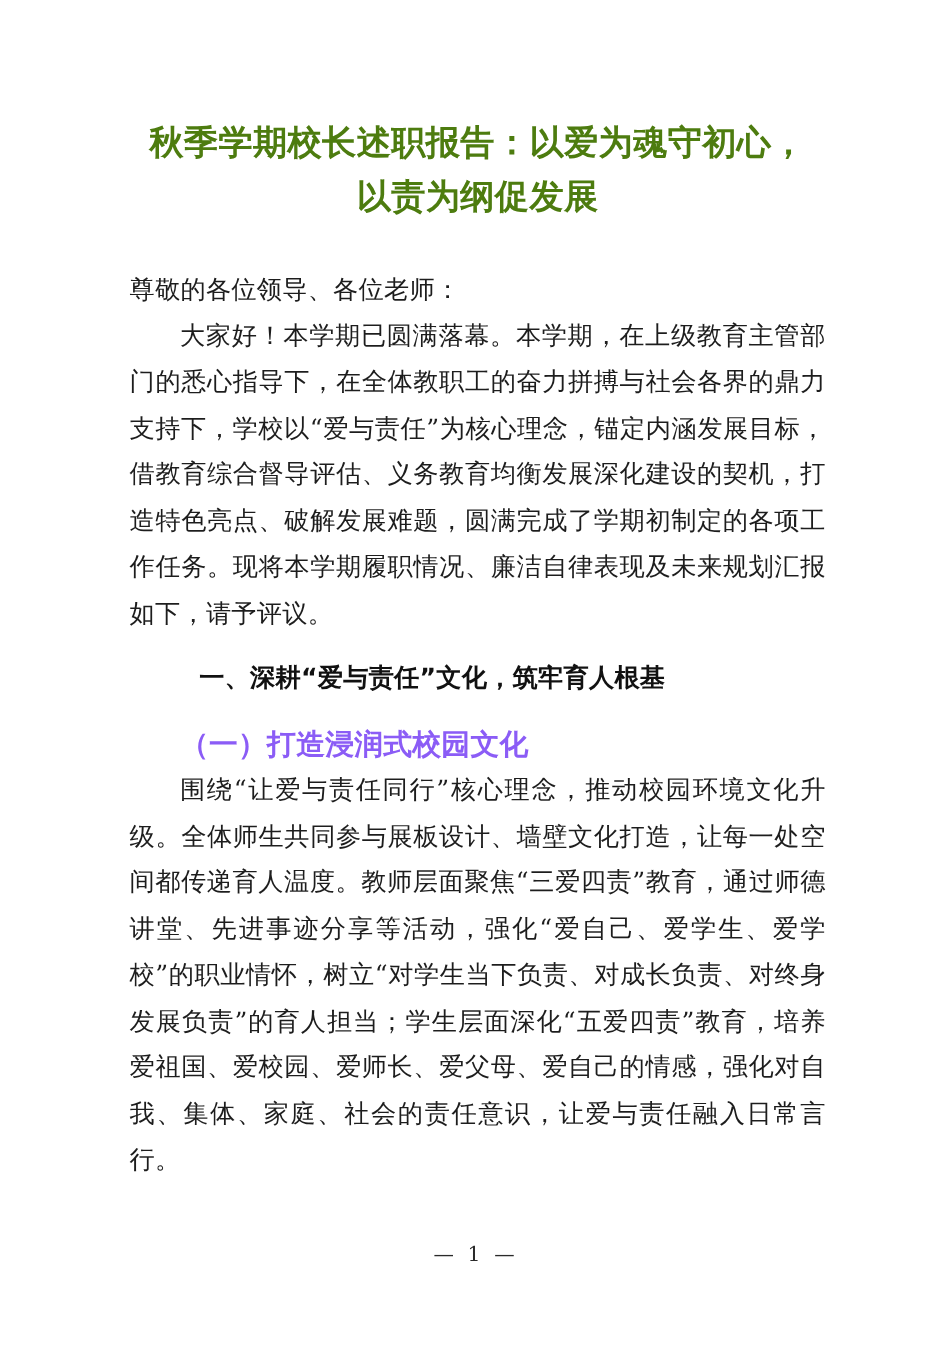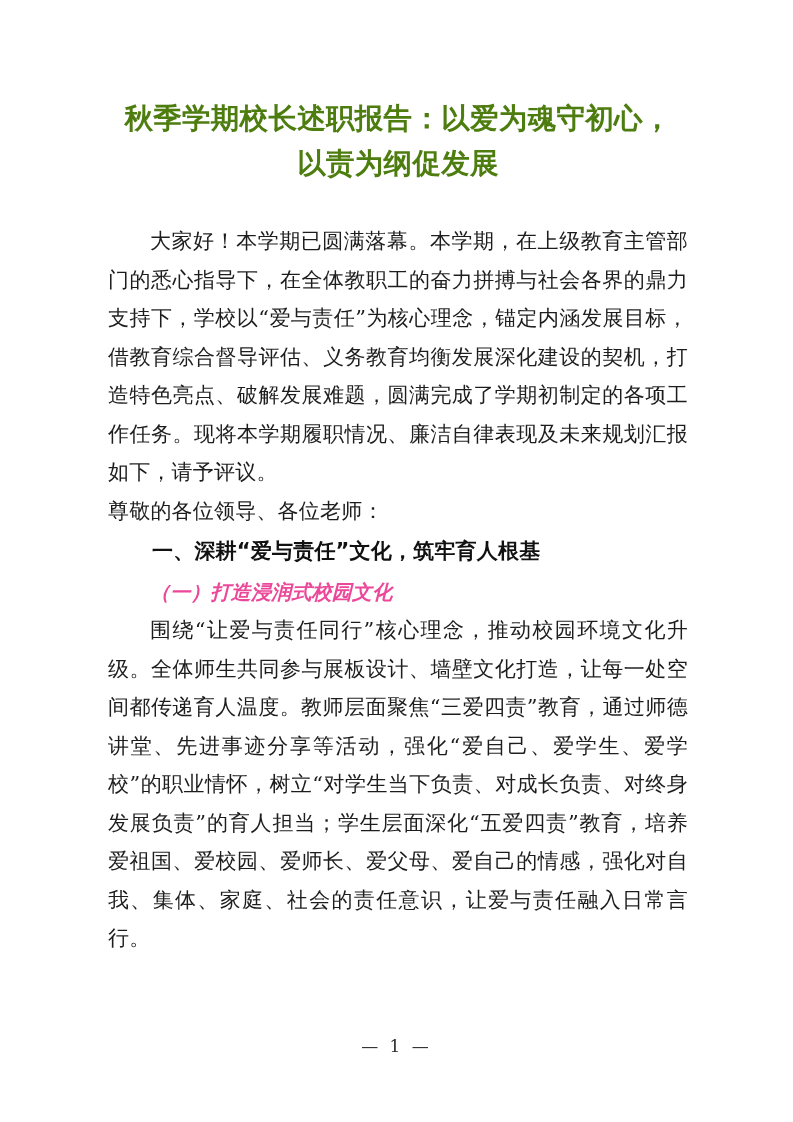--- a/index.html
+++ b/index.html
@@ -51,35 +51,34 @@
     letter-spacing: 0.2px;
   }
   p.indent {
     text-indent: 42px;
   }
   p.heading1 {
     font-family: "DejaVu Sans", "Liberation Sans", sans-serif;
     font-weight: bold;
     font-size: 21px;
     line-height: 38.5px;
-    margin: 2px;
+    margin: 16px;
     text-indent: 42px;
     color: #111111;
     letter-spacing: 0.2px;
   }
   p.heading2 {
     font-family: "DejaVu Serif", "Liberation Serif", serif;
     font-weight: bold;
-    font-size: 20px;
+    font-size: 24px;
     line-height: 38.5px;
     margin: 0;
     text-indent: 42px;
-    color: #ec4899;
+    color: #8b5cf6;
     letter-spacing: 0.2px;
-    font-style: italic;
   }
   .page-footer {
     position: absolute;
     left: 0;
     right: 0;
     top: 1036px;
     text-align: center;
     font-family: "DejaVu Serif", "Liberation Serif", serif;
     font-size: 17px;
     color: #2a2a2a;
@@ -93,23 +92,23 @@
 
   <div class="content">
 
     <h1 class="doc-title">
       <span>秋季学期校长述职报告：以爱为魂守初心，</span>
       <span>以责为纲促发展</span>
     </h1>
 
     <div class="body-block">
 
+      <p class="para">尊敬的各位领导、各位老师：</p>
+
       <p class="para indent">大家好！本学期已圆满落幕。本学期，在上级教育主管部门的悉心指导下，在全体教职工的奋力拼搏与社会各界的鼎力支持下，学校以“爱与责任”为核心理念，锚定内涵发展目标，借教育综合督导评估、义务教育均衡发展深化建设的契机，打造特色亮点、破解发展难题，圆满完成了学期初制定的各项工作任务。现将本学期履职情况、廉洁自律表现及未来规划汇报如下，请予评议。</p>
-
-      <p class="para">尊敬的各位领导、各位老师：</p>
 
       <p class="heading1">一、深耕“爱与责任”文化，筑牢育人根基</p>
 
       <p class="heading2">（一）打造浸润式校园文化</p>
 
       <p class="para indent">围绕“让爱与责任同行”核心理念，推动校园环境文化升级。全体师生共同参与展板设计、墙壁文化打造，让每一处空间都传递育人温度。教师层面聚焦“三爱四责”教育，通过师德讲堂、先进事迹分享等活动，强化“爱自己、爱学生、爱学校”的职业情怀，树立“对学生当下负责、对成长负责、对终身发展负责”的育人担当；学生层面深化“五爱四责”教育，培养爱祖国、爱校园、爱师长、爱父母、爱自己的情感，强化对自我、集体、家庭、社会的责任意识，让爱与责任融入日常言行。</p>
 
 
 
     </div>

